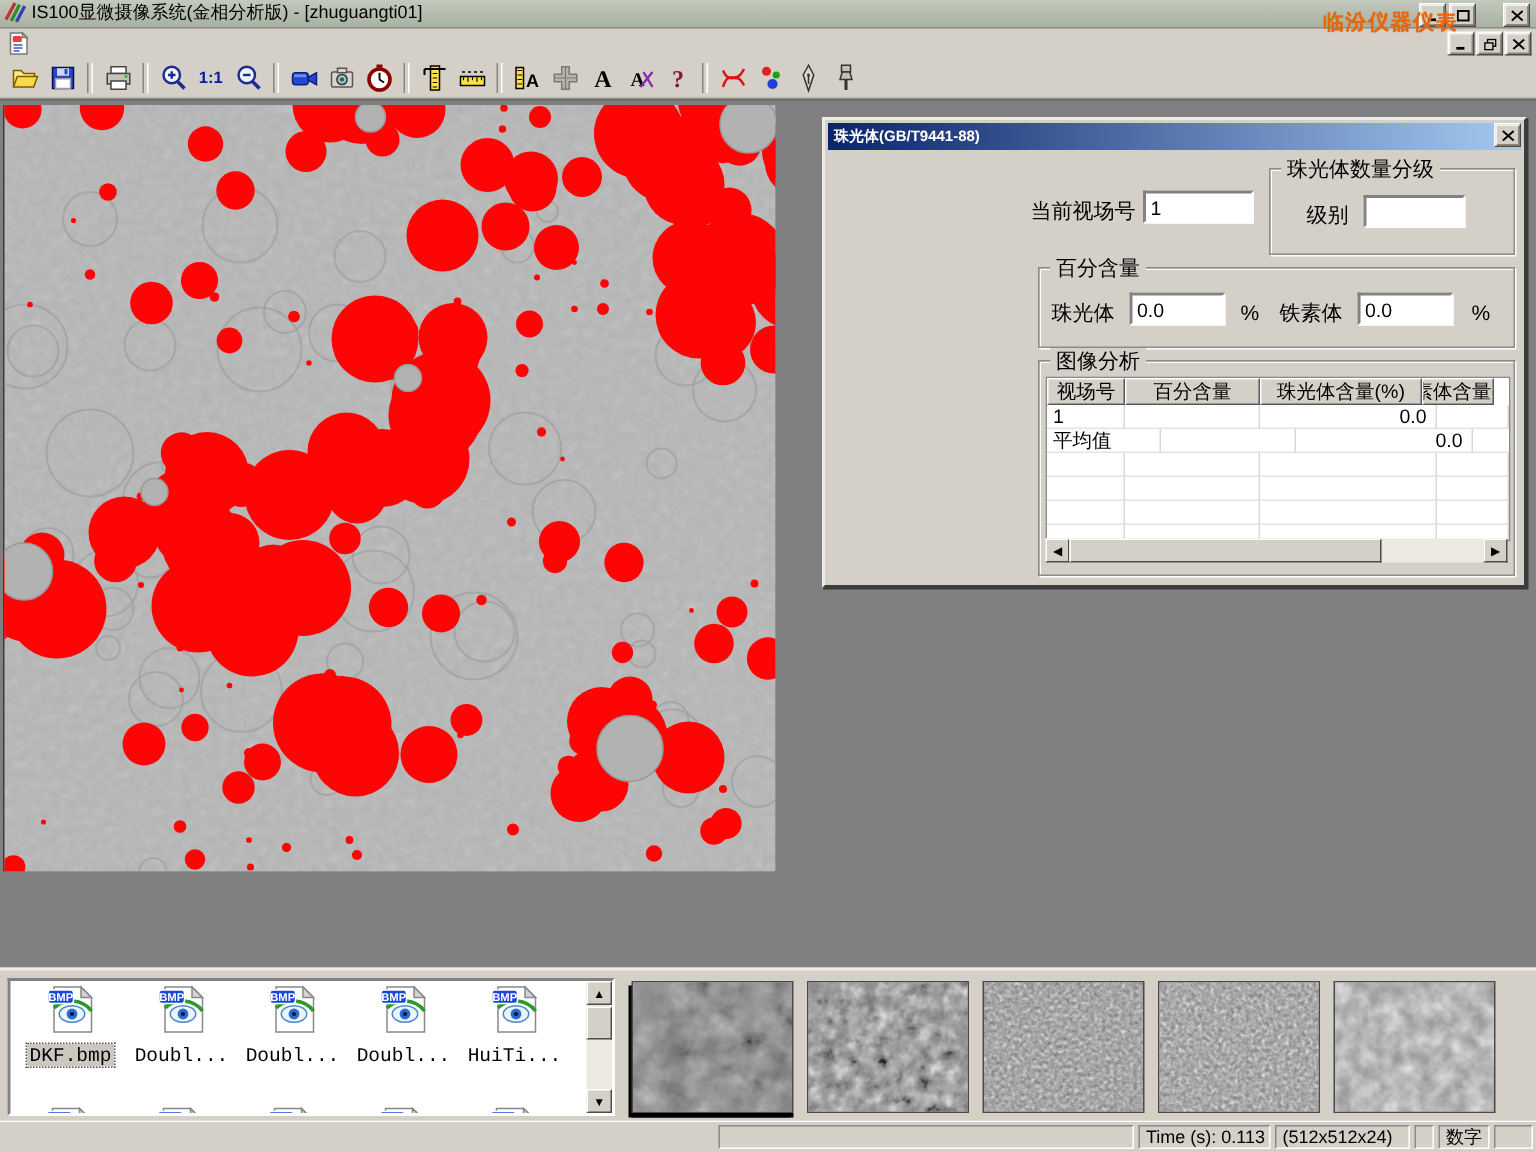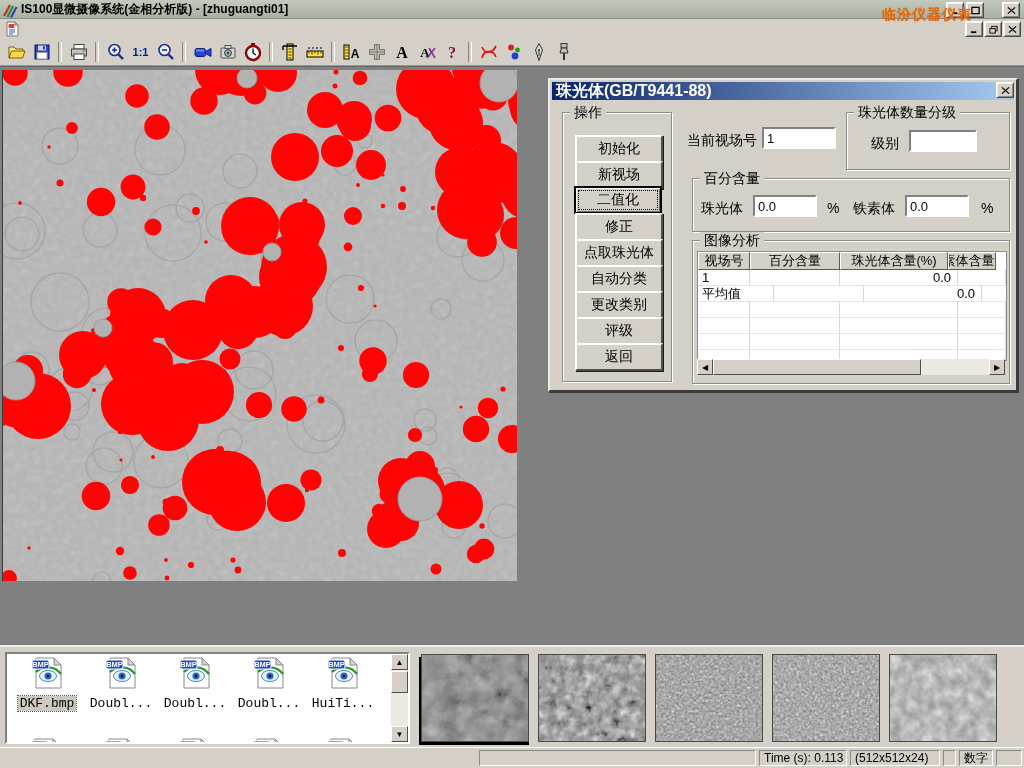--- a/index.html
+++ b/index.html
@@ -2,22 +2,22 @@
 <html><head>
 <meta charset="utf-8">
 <style>
   html,body{margin:0;padding:0}
   body{width:1024px;height:768px;position:relative;overflow:hidden;
        background:#808080;font-family:"Liberation Sans",sans-serif;
        -webkit-font-smoothing:none;color:#000}
   .abs{position:absolute}
   
   #titlebar{left:0;top:0;width:1024px;height:18px;
-    background:linear-gradient(#c3c9bc,#a9b1a1);display:flex;align-items:flex-end;
-    font-size:12px;font-weight:bold;border-bottom:1px solid #8a9184}
+    background:linear-gradient(#c3c9bc,#a9b1a1);display:flex;align-items:flex-start;
+    font-size:12px;font-weight:normal;border-bottom:1px solid #8a9184}
   #titlebar .t-icon{width:16px;height:15px;margin:0 3px 0 2px}
   #menubar{left:0;top:19px;width:1024px;height:19px;background:#d4d0c8;
     display:flex;align-items:center;font-size:13px}
   .menu-item{padding:1px 8px;white-space:nowrap}
   #toolbar{left:0;top:38px;width:1024px;height:28px;background:#d4d0c8;
     display:flex;align-items:center;border-bottom:1px solid #9a968e;padding-left:4px;box-sizing:border-box}
   .tbtn{width:25px;height:24px;display:flex;align-items:center;justify-content:center}
   .tbtn svg{width:20px;height:20px}
   .tsep{width:2px;height:20px;margin:0 4px;border-left:1px solid #8a867e;border-right:1px solid #fff}
   .ticon-text{font-size:11px;font-weight:bold;color:#0020a0;font-family:"Liberation Sans",sans-serif}
@@ -28,21 +28,21 @@
   #watermark{right:52px;top:6px;color:#e5660b;font-size:14px;font-weight:bold;
     letter-spacing:1px;z-index:60;pointer-events:none;text-shadow:0 0 1px rgba(229,102,11,.6)}
   
   #client{left:0;top:66px;width:1024px;height:579px;background:#808080;border-top:1px solid #666}
   #micro{left:2px;top:3px;width:514px;height:511px;border-left:1px solid #3a3a3a}
   
   #dialog{left:548px;top:78px;width:470px;height:314px;background:#d4d0c8;
     border:2px solid;border-color:#eceae4 #3c3c3c #3c3c3c #eceae4;
     box-shadow:1px 1px 0 rgba(0,0,0,.55);box-sizing:border-box}
   #dlg-title{left:2px;top:2px;width:462px;height:18px;
-    background:linear-gradient(90deg,#0a246a,#a6caf0);color:#fff;font-size:16px;
+    background:linear-gradient(90deg,#0a246a,#a6caf0);color:#fff;font-size:10px;
     font-weight:bold;display:flex;align-items:center;padding-left:4px;box-sizing:border-box}
   #dlg-close{position:absolute;right:2px;top:2px}
   .group{border:1px solid #8b8b8b;box-shadow:inset 1px 1px 0 #fff,1px 1px 0 #fff}
   .glabel{position:absolute;top:-9px;left:7px;background:#d4d0c8;padding:0 4px;font-size:14px;white-space:nowrap}
   .btn3d{background:#d4d0c8;border:2px solid;border-color:#fff #4e4e4e #4e4e4e #fff;
     box-shadow:1px 1px 0 #1a1a1a;display:flex;align-items:center;justify-content:center;
     font-size:14px;white-space:nowrap}
   .btn3d.focused{border:1px solid #000;outline:1px dotted #000;outline-offset:-4px;
     box-shadow:inset 1px 1px 0 #fff,inset -1px -1px 0 #6a6a6a,0 0 0 1px #000}
   .fld{background:#fff;border:2px solid;border-color:#828282 #fff #fff #828282;
@@ -579,34 +579,20 @@
 <div id="dialog" class="abs">
   <div id="dlg-title" class="abs">
     <span>珠光体(GB/T9441-88)</span>
   </div>
   <div id="dlg-close" class="win-btn">
     <svg viewBox="0 0 10 9">
         <path d="M1 1 L9 8 M9 1 L1 8" stroke="#000" stroke-width="1.4"></path>
       </svg>
   </div>
 
-  <div class="abs group" style="left:12px;top:32px;width:108px;height:268px">
-    <span class="glabel">操作</span>
-    <div id="op-buttons">
-        <div class="btn3d abs" style="left:12px;top:22px;width:84px;height:24px">初始化</div>
-        <div class="btn3d abs" style="left:12px;top:48px;width:84px;height:24px">新视场</div>
-        <div class="btn3d abs focused" style="left:12px;top:74px;width:84px;height:24px">二值化</div>
-        <div class="btn3d abs" style="left:12px;top:100px;width:84px;height:24px">修正</div>
-        <div class="btn3d abs" style="left:12px;top:126px;width:84px;height:24px">点取珠光体</div>
-        <div class="btn3d abs" style="left:12px;top:152px;width:84px;height:24px">自动分类</div>
-        <div class="btn3d abs" style="left:12px;top:178px;width:84px;height:24px">更改类别</div>
-        <div class="btn3d abs" style="left:12px;top:204px;width:84px;height:24px">评级</div>
-        <div class="btn3d abs" style="left:12px;top:230px;width:84px;height:24px">返回</div>
-      </div>
-  </div>
 
   <span class="abs dlabel" style="left:137px;top:52px">当前视场号</span>
   <input class="abs fld" style="left: 212px; top: 47px; width: 74px; height: 22px;" readonly="" value="1">
 
   <div class="abs group" style="left:296px;top:32px;width:162px;height:56px">
     <span class="glabel">珠光体数量分级</span>
     <span class="abs dlabel" style="left:24px;top:22px">级别</span>
     <input class="abs fld" style="left: 62px; top: 17px; width: 68px; height: 22px;" readonly="" value="">
   </div>
 

